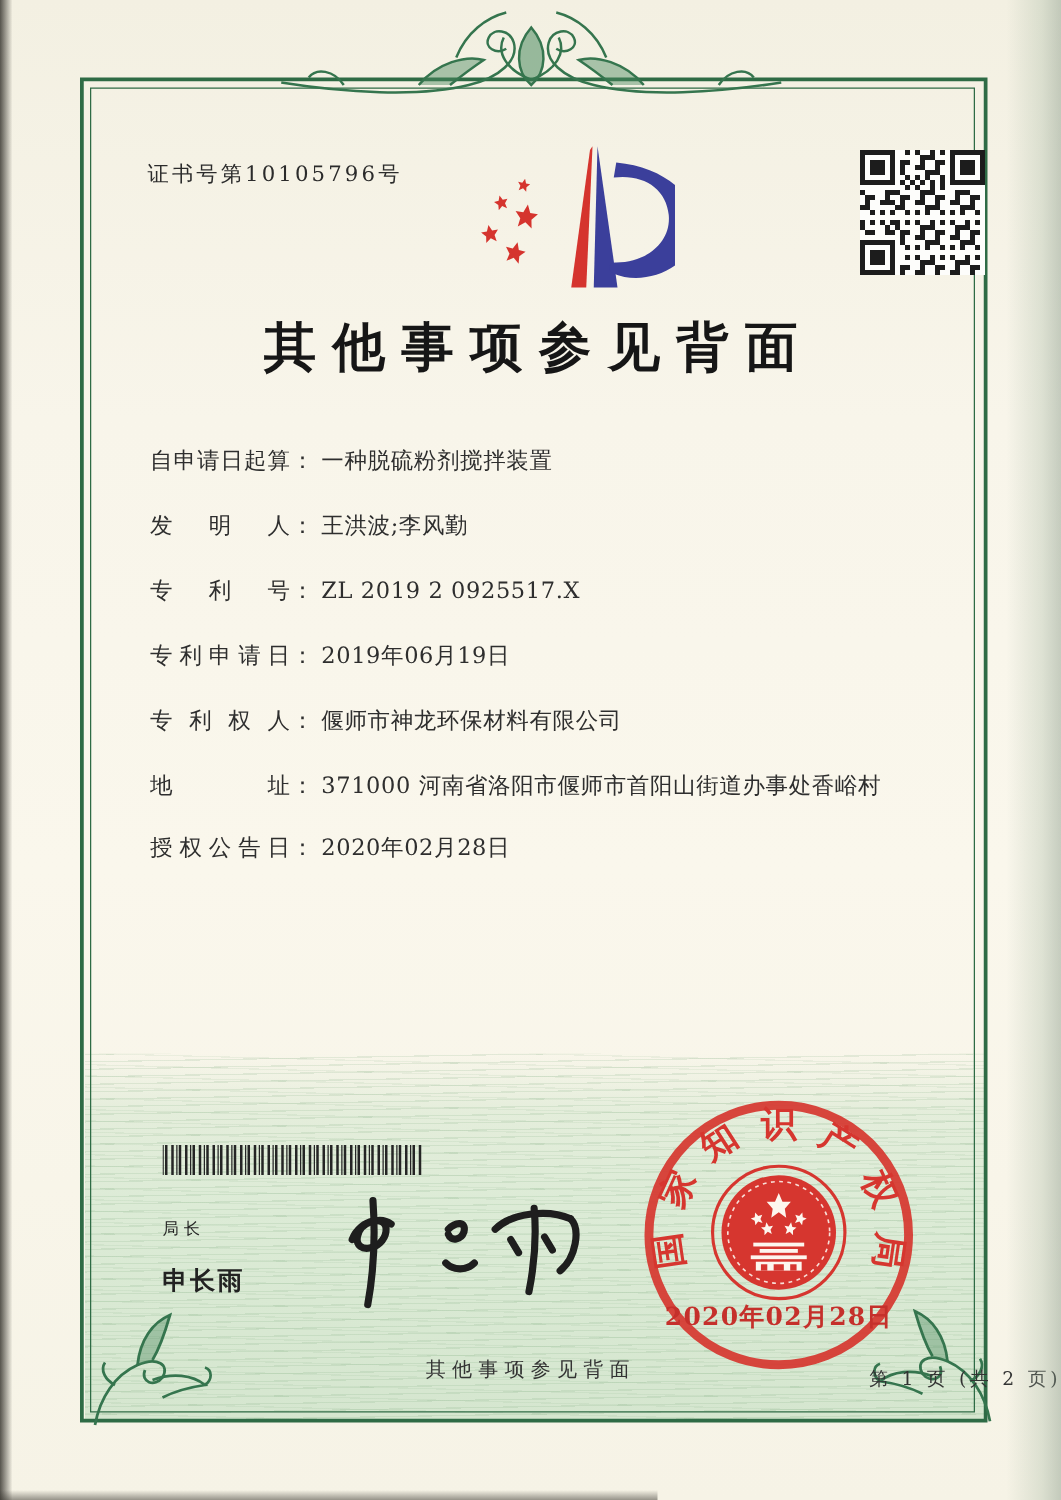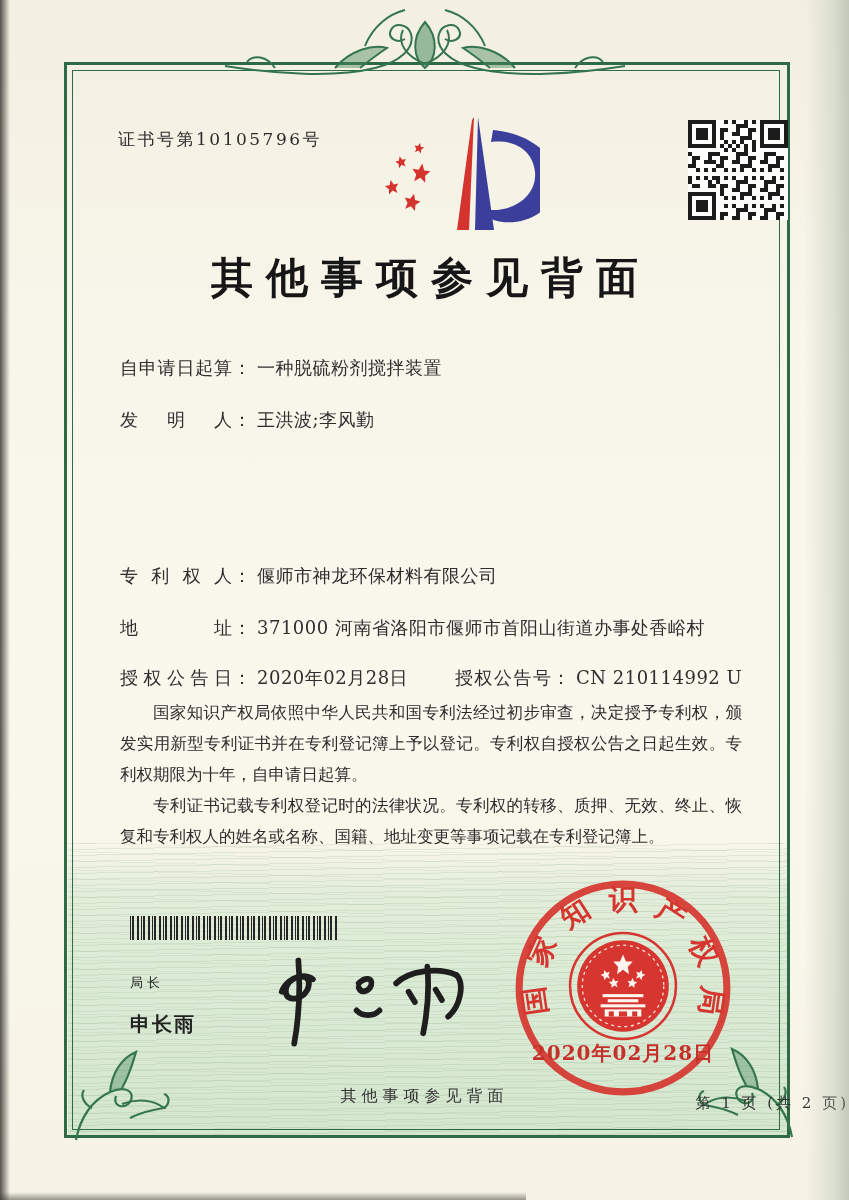--- a/index.html
+++ b/index.html
@@ -395,37 +395,36 @@
   </svg>
 
   <div class="title">其他事项参见背面</div>
 
   <div class="row" style="top:356px">
     <span class="lbl">自申请日起算</span><span class="colon">：</span><span class="val">一种脱硫粉剂搅拌装置</span>
   </div>
   <div class="row" style="top:408px">
     <span class="lbl">发明人</span><span class="colon">：</span><span class="val">王洪波;李风勤</span>
   </div>
+  <div class="row" style="top:460px">
+    <span class="lbl">专利号</span><span class="colon">：</span><span class="val">ZL 2019 2 0925517.X</span>
+  </div>
+  <div class="row" style="top:512px">
+    <span class="lbl">专利申请日</span><span class="colon">：</span><span class="val">2019年06月19日</span>
+  </div>
   <div class="row" style="top:564px">
     <span class="lbl">专利权人</span><span class="colon">：</span><span class="val">偃师市神龙环保材料有限公司</span>
   </div>
   <div class="row" style="top:616px">
     <span class="lbl">地址</span><span class="colon">：</span><span class="val">371000 河南省洛阳市偃师市首阳山街道办事处香峪村</span>
   </div>
   <div class="row" style="top:666px">
     <span class="lbl">授权公告日</span><span class="colon">：</span><span class="val">2020年02月28日</span>
-    <span class="grant-no">
-      <span class="lbl">授权公告号</span><span class="colon">：</span><span class="val">CN 210114992 U</span>
-    </span>
-  </div>
-
-  <div class="body-text">
-    <p>国家知识产权局依照中华人民共和国专利法经过初步审查，决定授予专利权，颁发实用新型专利证书并在专利登记簿上予以登记。专利权自授权公告之日起生效。专利权期限为十年，自申请日起算。</p>
-    <p>专利证书记载专利权登记时的法律状况。专利权的转移、质押、无效、终止、恢复和专利权人的姓名或名称、国籍、地址变更等事项记载在专利登记簿上。</p>
-  </div>
+  </div>
+
 
   <svg class="barcode" viewBox="0 0 212 24">
     <g id="barcode-bars" fill="#252525">
         <rect x="0" y="0" width="1" height="24"></rect>
         <rect x="2" y="0" width="2" height="24"></rect>
         <rect x="7" y="0" width="2" height="24"></rect>
         <rect x="11" y="0" width="1" height="24"></rect>
         <rect x="13" y="0" width="2" height="24"></rect>
         <rect x="18" y="0" width="2" height="24"></rect>
         <rect x="22" y="0" width="1" height="24"></rect>

